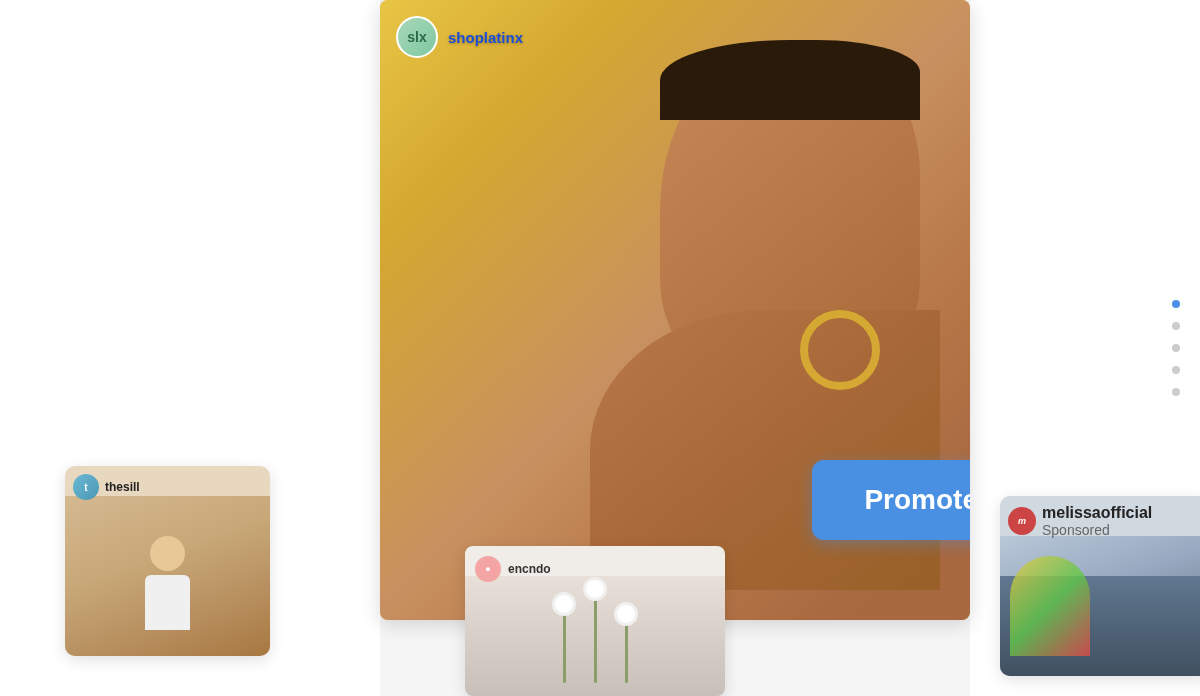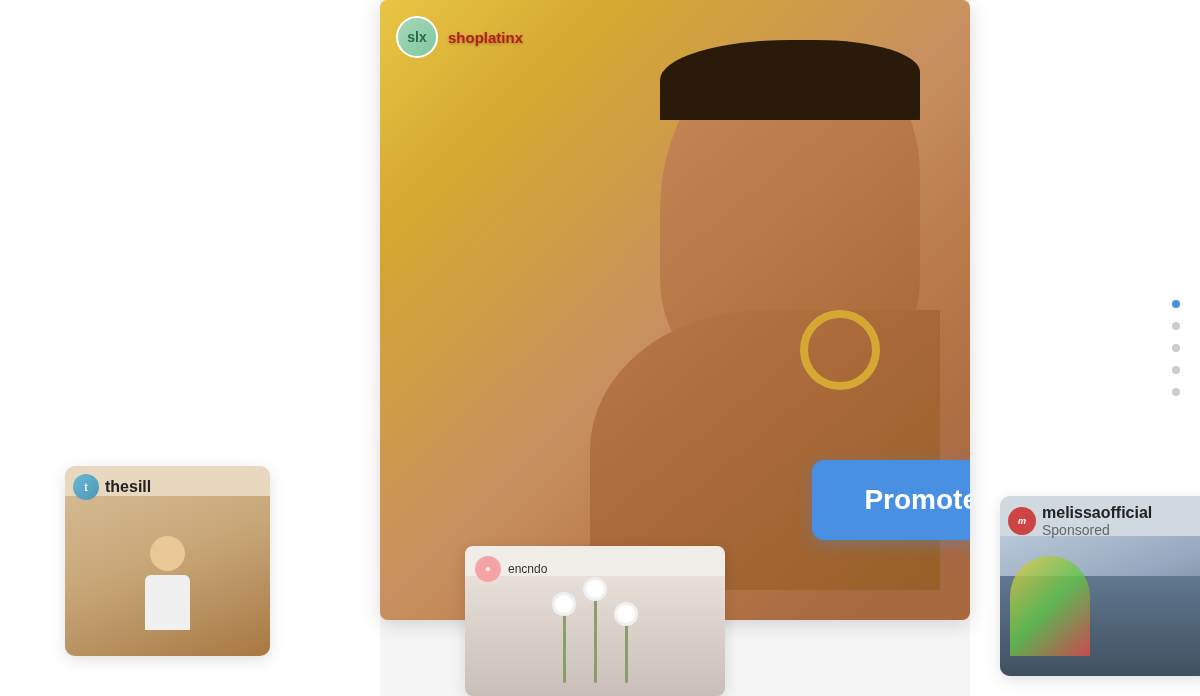--- a/index.html
+++ b/index.html
@@ -51,21 +51,21 @@
       display: flex;
       align-items: center;
       justify-content: center;
       font-size: 14px;
       font-weight: bold;
       color: #2a6b4a;
       border: 2px solid white;
     }
 
     .username-main {
-      color: #b91c1c;
+      color: #1d4ed8;
       font-weight: 600;
       font-size: 15px;
       text-shadow: 0 1px 3px rgba(0,0,0,0.3);
     }
 
     
     .promote-button {
       position: absolute;
       bottom: 80px;
       right: -60px;
@@ -112,21 +112,21 @@
       background: #f4a4a4;
       display: flex;
       align-items: center;
       justify-content: center;
       font-size: 9px;
       color: white;
     }
 
     .username-small {
       font-size: 12px;
-      font-weight: 400;
+      font-weight: 700;
       color: #333;
     }
 
     .flowers-visual {
       position: absolute;
       bottom: 0;
       left: 0;
       right: 0;
       height: 120px;
       background: linear-gradient(180deg, #e8e0d8 0%, #d8d0c8 50%, #c8c0b8 100%);
@@ -188,21 +188,21 @@
       background: linear-gradient(135deg, #6ab8d4, #4a98b4);
       display: flex;
       align-items: center;
       justify-content: center;
       font-size: 10px;
       font-weight: bold;
       color: white;
     }
 
     .username-thesill {
-      font-size: 16px;
+      font-size: 12px;
       font-weight: 600;
       color: #222;
     }
 
     .thesill-visual {
       position: absolute;
       bottom: 0;
       left: 0;
       right: 0;
       height: 160px;

